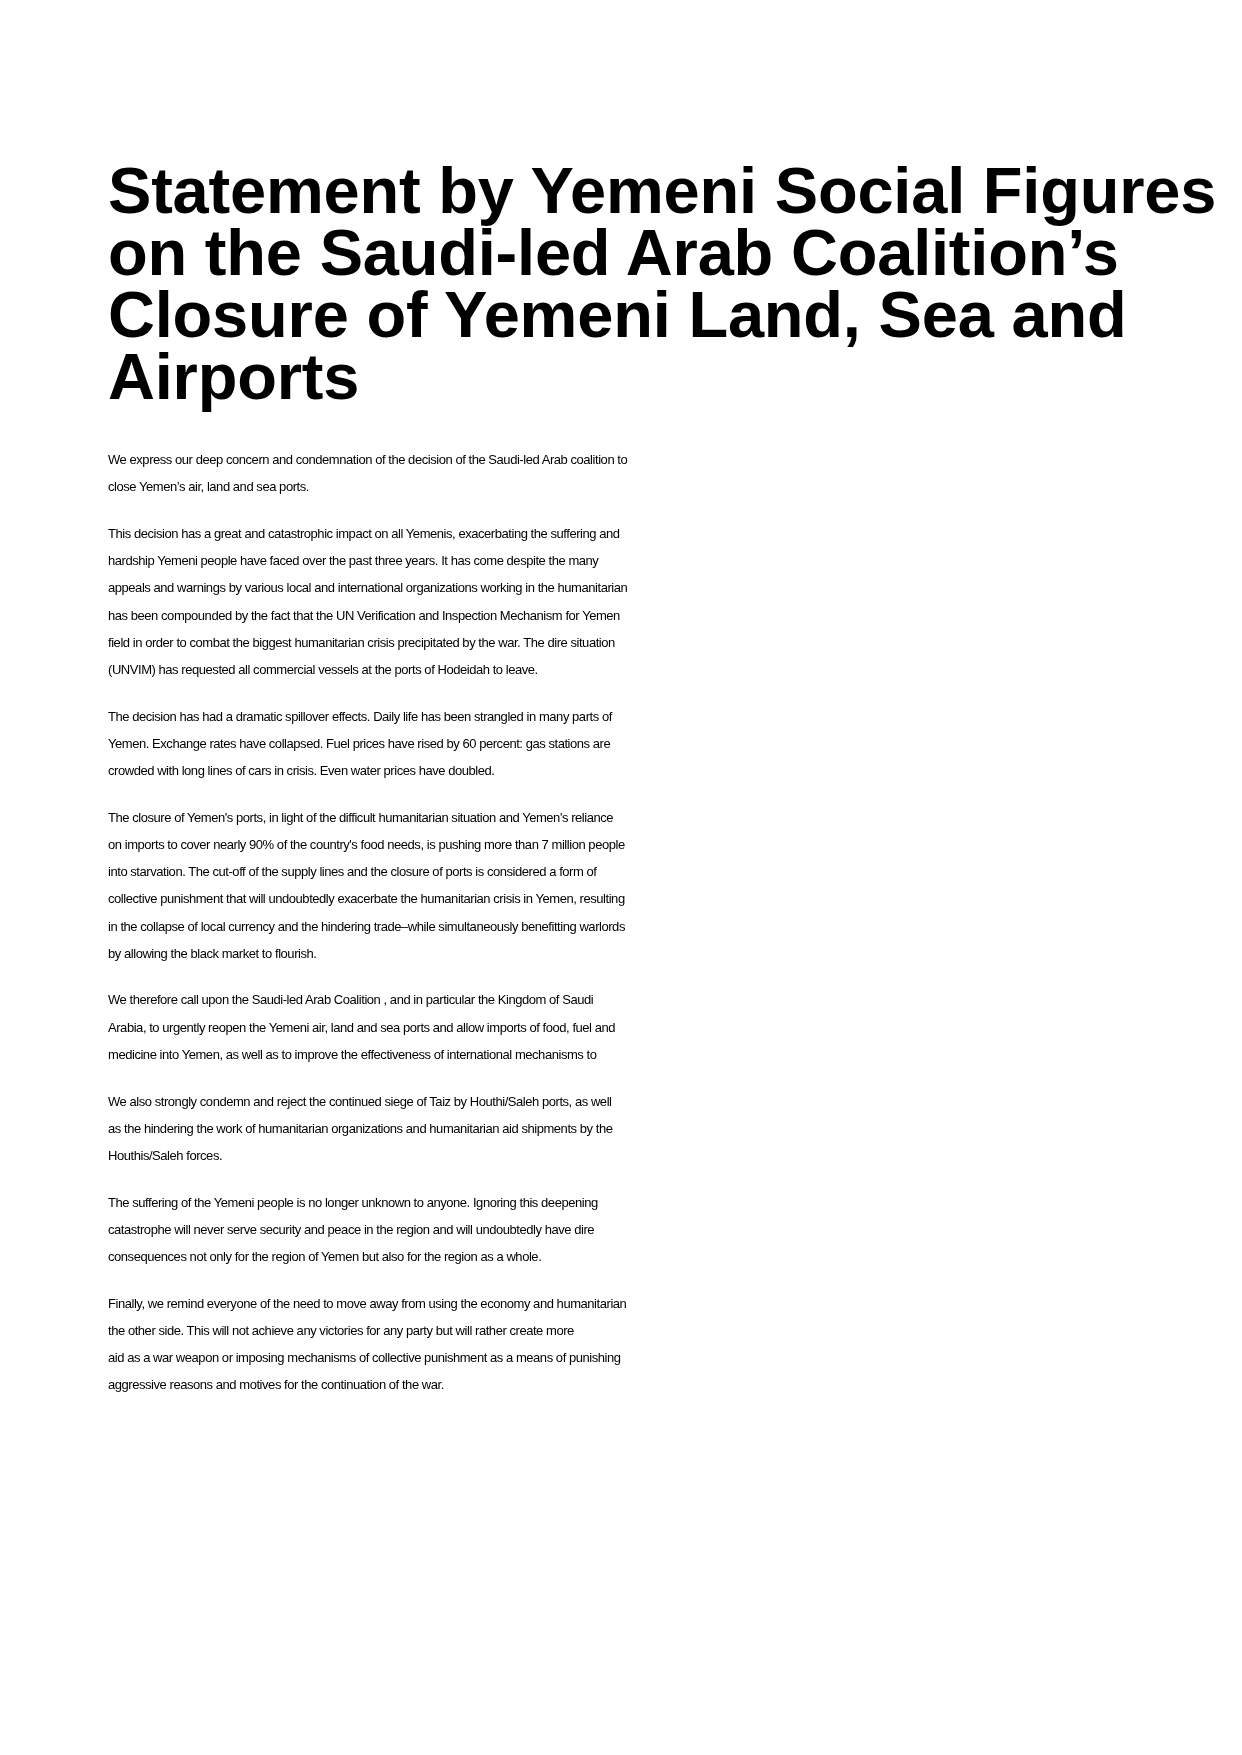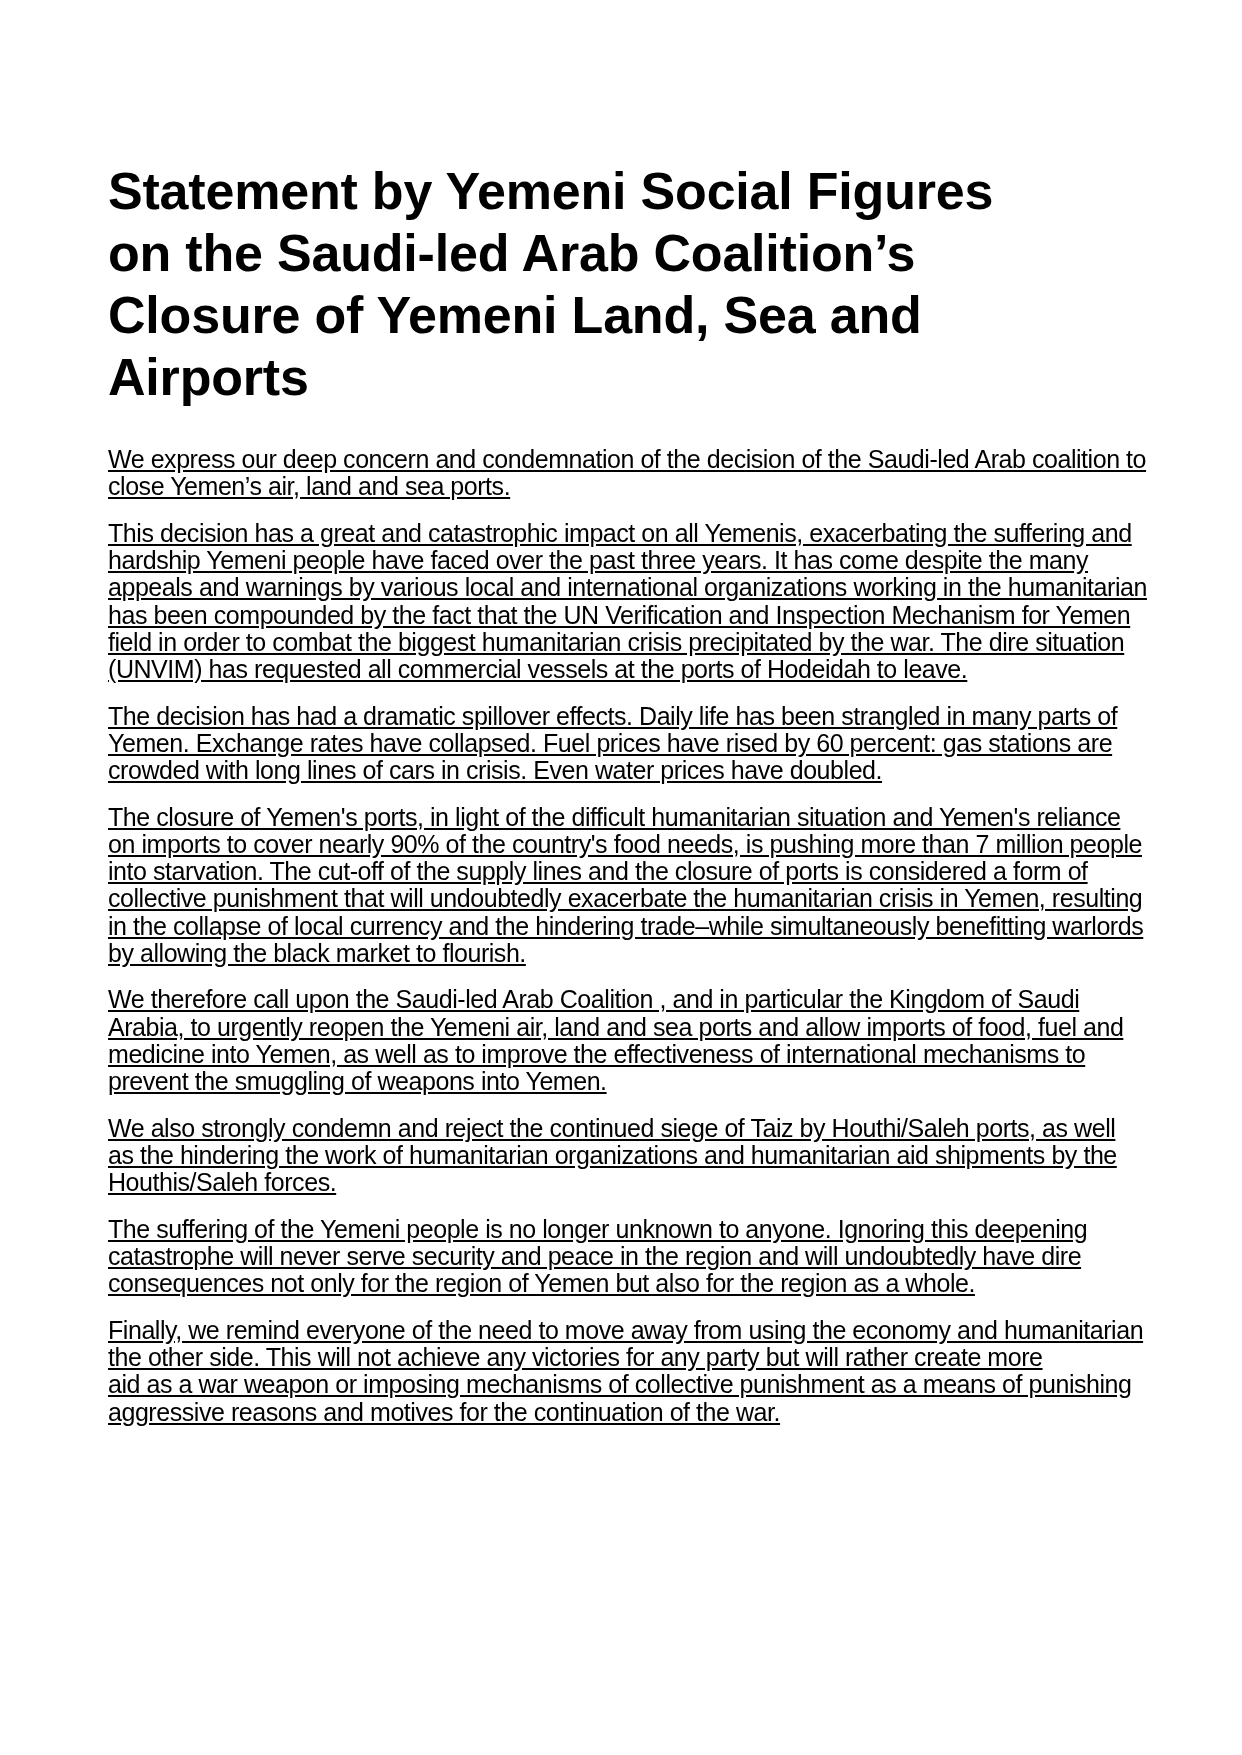--- a/index.html
+++ b/index.html
@@ -17,36 +17,35 @@
     }
     .page {
       position: absolute;
       left: 108px;
       top: 160px;
       width: 1030px;
     }
     .title {
       font-family: "Liberation Sans", sans-serif;
       font-weight: bold;
-      font-size: 52px;
+      font-size: 65px;
       line-height: 62px;
       margin: 0 0 38px 0;
       letter-spacing: -0.2px;
     }
     .title .tline {
       display: block;
       white-space: nowrap;
     }
     .para {
       font-family: "Liberation Sans", sans-serif;
-      font-size: 25px;
+      font-size: 13px;
       line-height: 27.2px;
       margin: 0 0 19.5px 0;
       letter-spacing: -0.45px;
-      text-decoration: underline;
     }
     .para .pline {
       display: block;
       white-space: nowrap;
     }
   </style>
 </head>
 <body>
 
 <div class="page">
@@ -83,21 +82,20 @@
     <span class="pline">into starvation. The cut-off of the supply lines and the closure of ports is considered a form of</span>
     <span class="pline">collective punishment that will undoubtedly exacerbate the humanitarian crisis in Yemen, resulting</span>
     <span class="pline">in the collapse of local currency and the hindering trade–while simultaneously benefitting warlords</span>
     <span class="pline">by allowing the black market to flourish.</span>
   </p>
 
   <p class="para">
     <span class="pline">We therefore call upon the Saudi-led Arab Coalition , and in particular the Kingdom of Saudi</span>
     <span class="pline">Arabia, to urgently reopen the Yemeni air, land and sea ports and  allow imports of food, fuel and</span>
     <span class="pline">medicine into Yemen, as well as to improve the effectiveness of international mechanisms to</span>
-    <span class="pline">prevent the smuggling of weapons into Yemen.</span>
   </p>
 
   <p class="para">
     <span class="pline">We also strongly condemn and reject the continued siege of Taiz by Houthi/Saleh ports, as well</span>
     <span class="pline">as the hindering the work of humanitarian organizations and humanitarian aid shipments by the</span>
     <span class="pline">Houthis/Saleh forces.</span>
   </p>
 
   <p class="para">
     <span class="pline">The suffering of the Yemeni people is no longer unknown to anyone. Ignoring this deepening</span>

